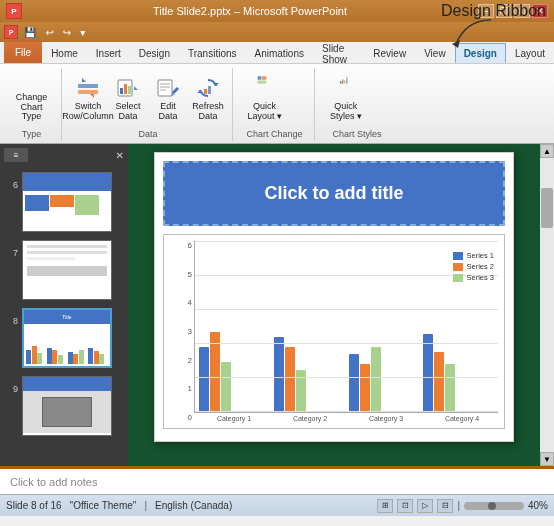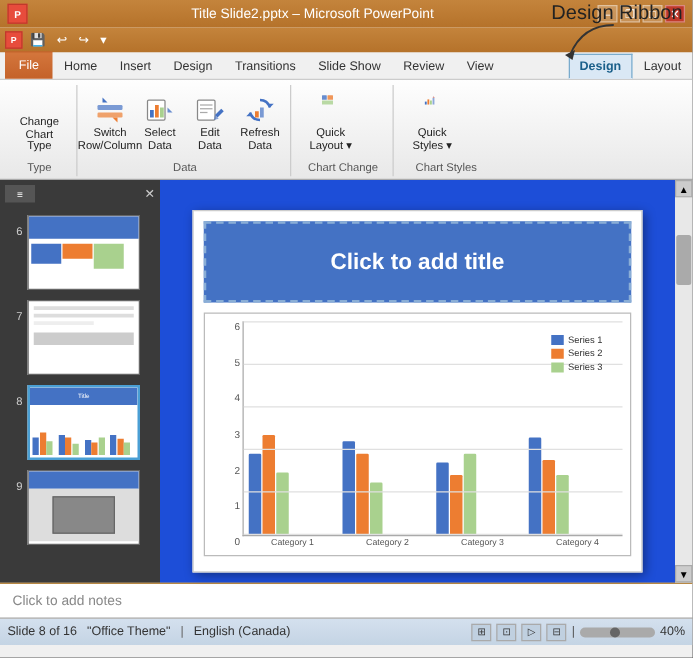--- a/index.html
+++ b/index.html
@@ -128,23 +128,23 @@
     }
     .slide-img.active { border: 2px solid #4a9fd4; }
 
     
     .thumb-blue-bar { background: #4472c4; height: 18px; width: 100%; }
 
     
     .slide-main {
       flex: 1;
       display: flex;
-      align-items: flex-end;
+      align-items: flex-start;
       justify-content: center;
-      background: #1d4ed8;
+      background: #14532d;
       padding: 8px;
     }
     .slide-content {
       width: 360px;
       height: 290px;
       background: white;
       border: 1px solid #ccc;
       position: relative;
       box-shadow: 2px 2px 8px rgba(0,0,0,0.4);
     }
@@ -222,21 +222,21 @@
     .bar.s3 { background: #a9d18e; }
     .chart-x-labels {
       display: flex;
       padding-left: 4px;
       gap: 4px;
       margin-top: 2px;
     }
     .x-label { flex: 1; font-size: 7px; color: #555; text-align: center; }
     .chart-legend {
       position: absolute;
-      right: 16px;
+      right: 4px;
       top: 10px;
       font-size: 7.5px;
       color: #333;
     }
     .legend-item { display: flex; align-items: center; gap: 3px; margin-bottom: 2px; }
     .legend-color { width: 10px; height: 8px; }
 
     
     .v-scroll {
       width: 14px;
@@ -246,21 +246,21 @@
       align-items: center;
     }
     .scroll-btn { width: 14px; height: 14px; background: #ccc; border: 1px solid #aaa; display: flex; align-items: center; justify-content: center; font-size: 8px; cursor: pointer; }
     .scroll-track { flex: 1; width: 14px; background: #e8e8e8; position: relative; }
     .scroll-thumb { width: 12px; height: 40px; background: #aaa; margin: 0 auto; border-radius: 2px; }
 
     
     .notes-bar {
       height: 28px;
       background: white;
-      border-top: 1px solid #a16207;
+      border-top: 3px solid #a16207;
       display: flex;
       align-items: center;
       padding: 0 10px;
       color: #888;
       font-size: 11px;
     }
 
     
     .status-bar {
       height: 22px;
@@ -316,20 +316,21 @@
     <span class="qa-btn">↪</span>
     <span class="qa-btn">▾</span>
   </div>
 
   <div class="ribbon-tabs">
     <div class="ribbon-tab file">File</div>
     <div class="ribbon-tab">Home</div>
     <div class="ribbon-tab">Insert</div>
     <div class="ribbon-tab">Design</div>
     <div class="ribbon-tab">Transitions</div>
+    <div class="ribbon-tab">Animations</div>
     <div class="ribbon-tab">Slide Show</div>
     <div class="ribbon-tab">Review</div>
     <div class="ribbon-tab">View</div>
     <div style="flex:1"></div>
     <div class="ribbon-tab chart-active">Design</div>
     <div class="ribbon-tab">Layout</div>
 
   </div>
 
   <div class="ribbon">

